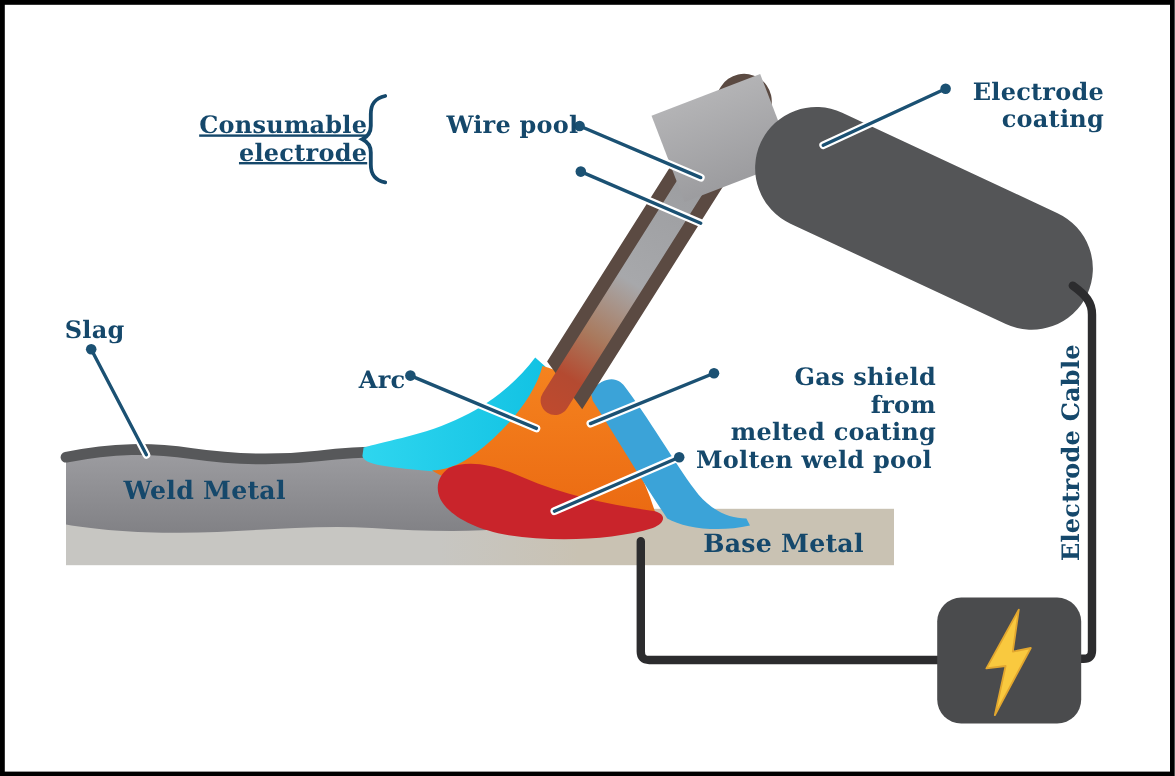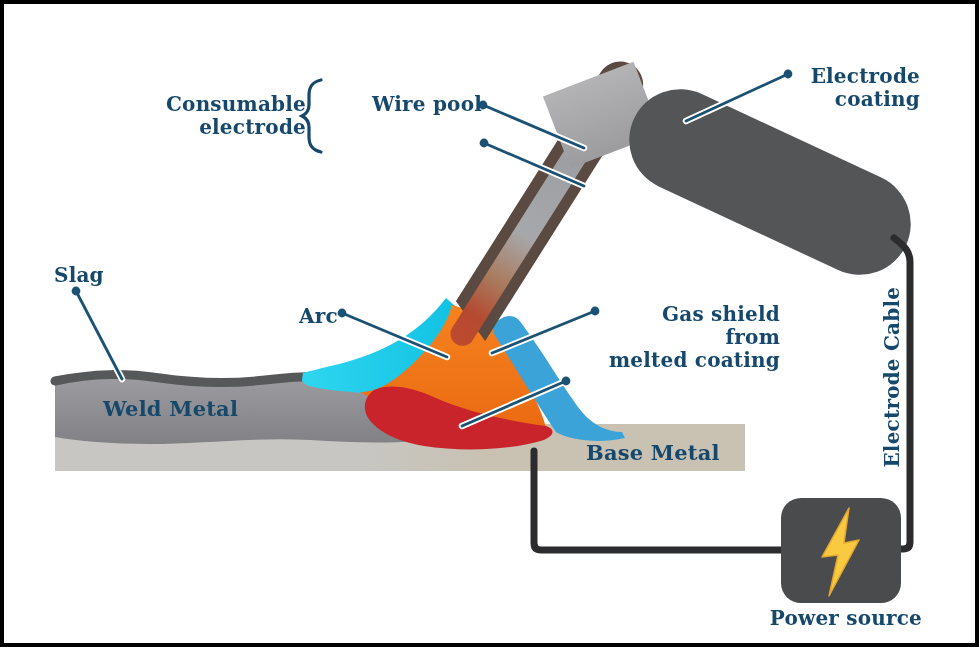--- a/index.html
+++ b/index.html
@@ -132,21 +132,21 @@
       <circle cx="76" cy="291" r="4.4"></circle>
       <circle cx="483" cy="105" r="4.4"></circle>
       <circle cx="484" cy="143" r="4.4"></circle>
       <circle cx="788" cy="74" r="4.4"></circle>
       <circle cx="342" cy="313" r="4.4"></circle>
       <circle cx="595" cy="311" r="4.4"></circle>
       <circle cx="566" cy="381" r="4.4"></circle>
     </g>
   </svg>
 
-  <div class="label center" style="left:152px;top:89px;width:150px;">
+  <div class="label center" style="left:152px;top:89px;width:150px;text-decoration:underline;">
     <div>Consumable</div>
     <div>electrode</div>
   </div>
 
   <div class="label" style="left:368px;top:89px;">Wire pool</div>
 
 
   <div class="label center" style="left:780px;top:61px;width:136px;">
     <div>Electrode</div>
     <div>coating</div>
@@ -154,23 +154,23 @@
 
   <div class="label" style="left:50px;top:260px;">Slag</div>
 
   <div class="label" style="left:295px;top:301px;">Arc</div>
 
   <div class="label center" style="left:598px;top:299px;width:178px;">
     <div>Gas shield from</div>
     <div>melted coating</div>
   </div>
 
+  <div class="label" style="left:576px;top:368px;">Molten weld pool</div>
 
   <div class="label" style="left:99px;top:393px;font-size:21px;">Weld Metal</div>
 
   <div class="label" style="left:582px;top:437px;font-size:21px;">Base Metal</div>
 
   <div class="label rot-vert" style="left:804px;top:367px;width:170px;">Electrode Cable</div>
 
 
-  <div class="label center" style="left:764px;top:603px;width:154px;">Power source</div>
 
 </div>
 
 </body></html>

